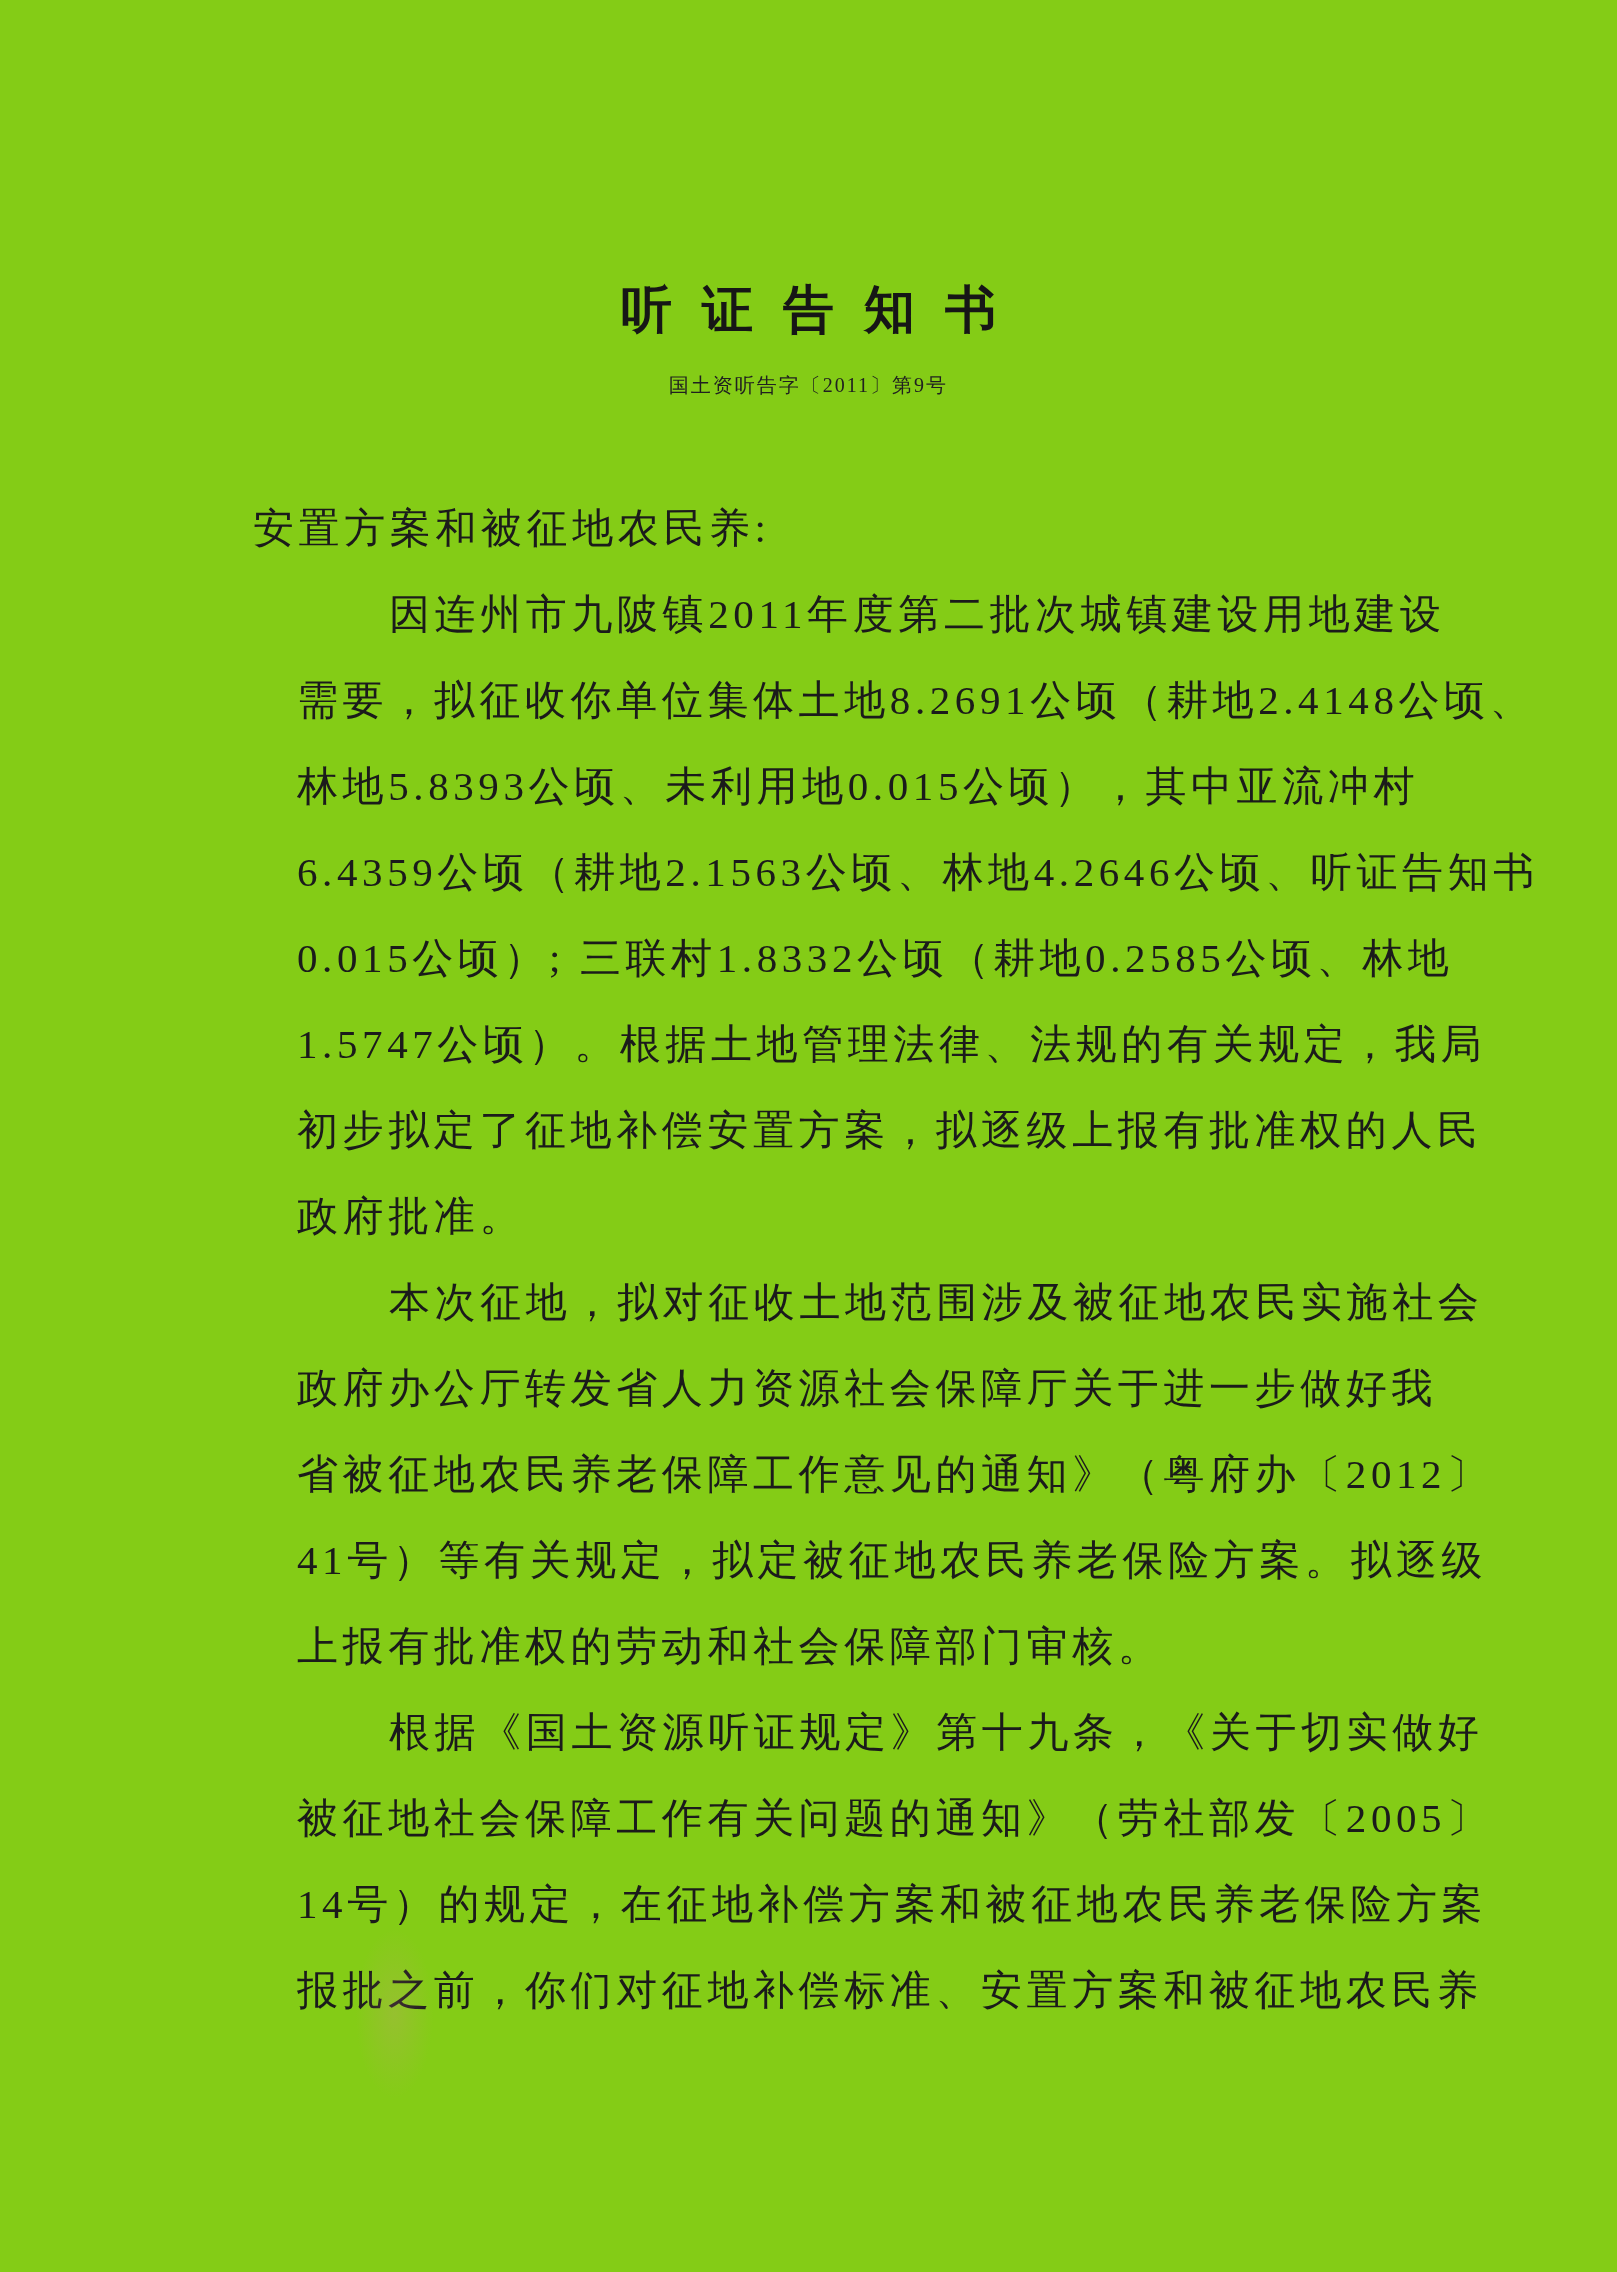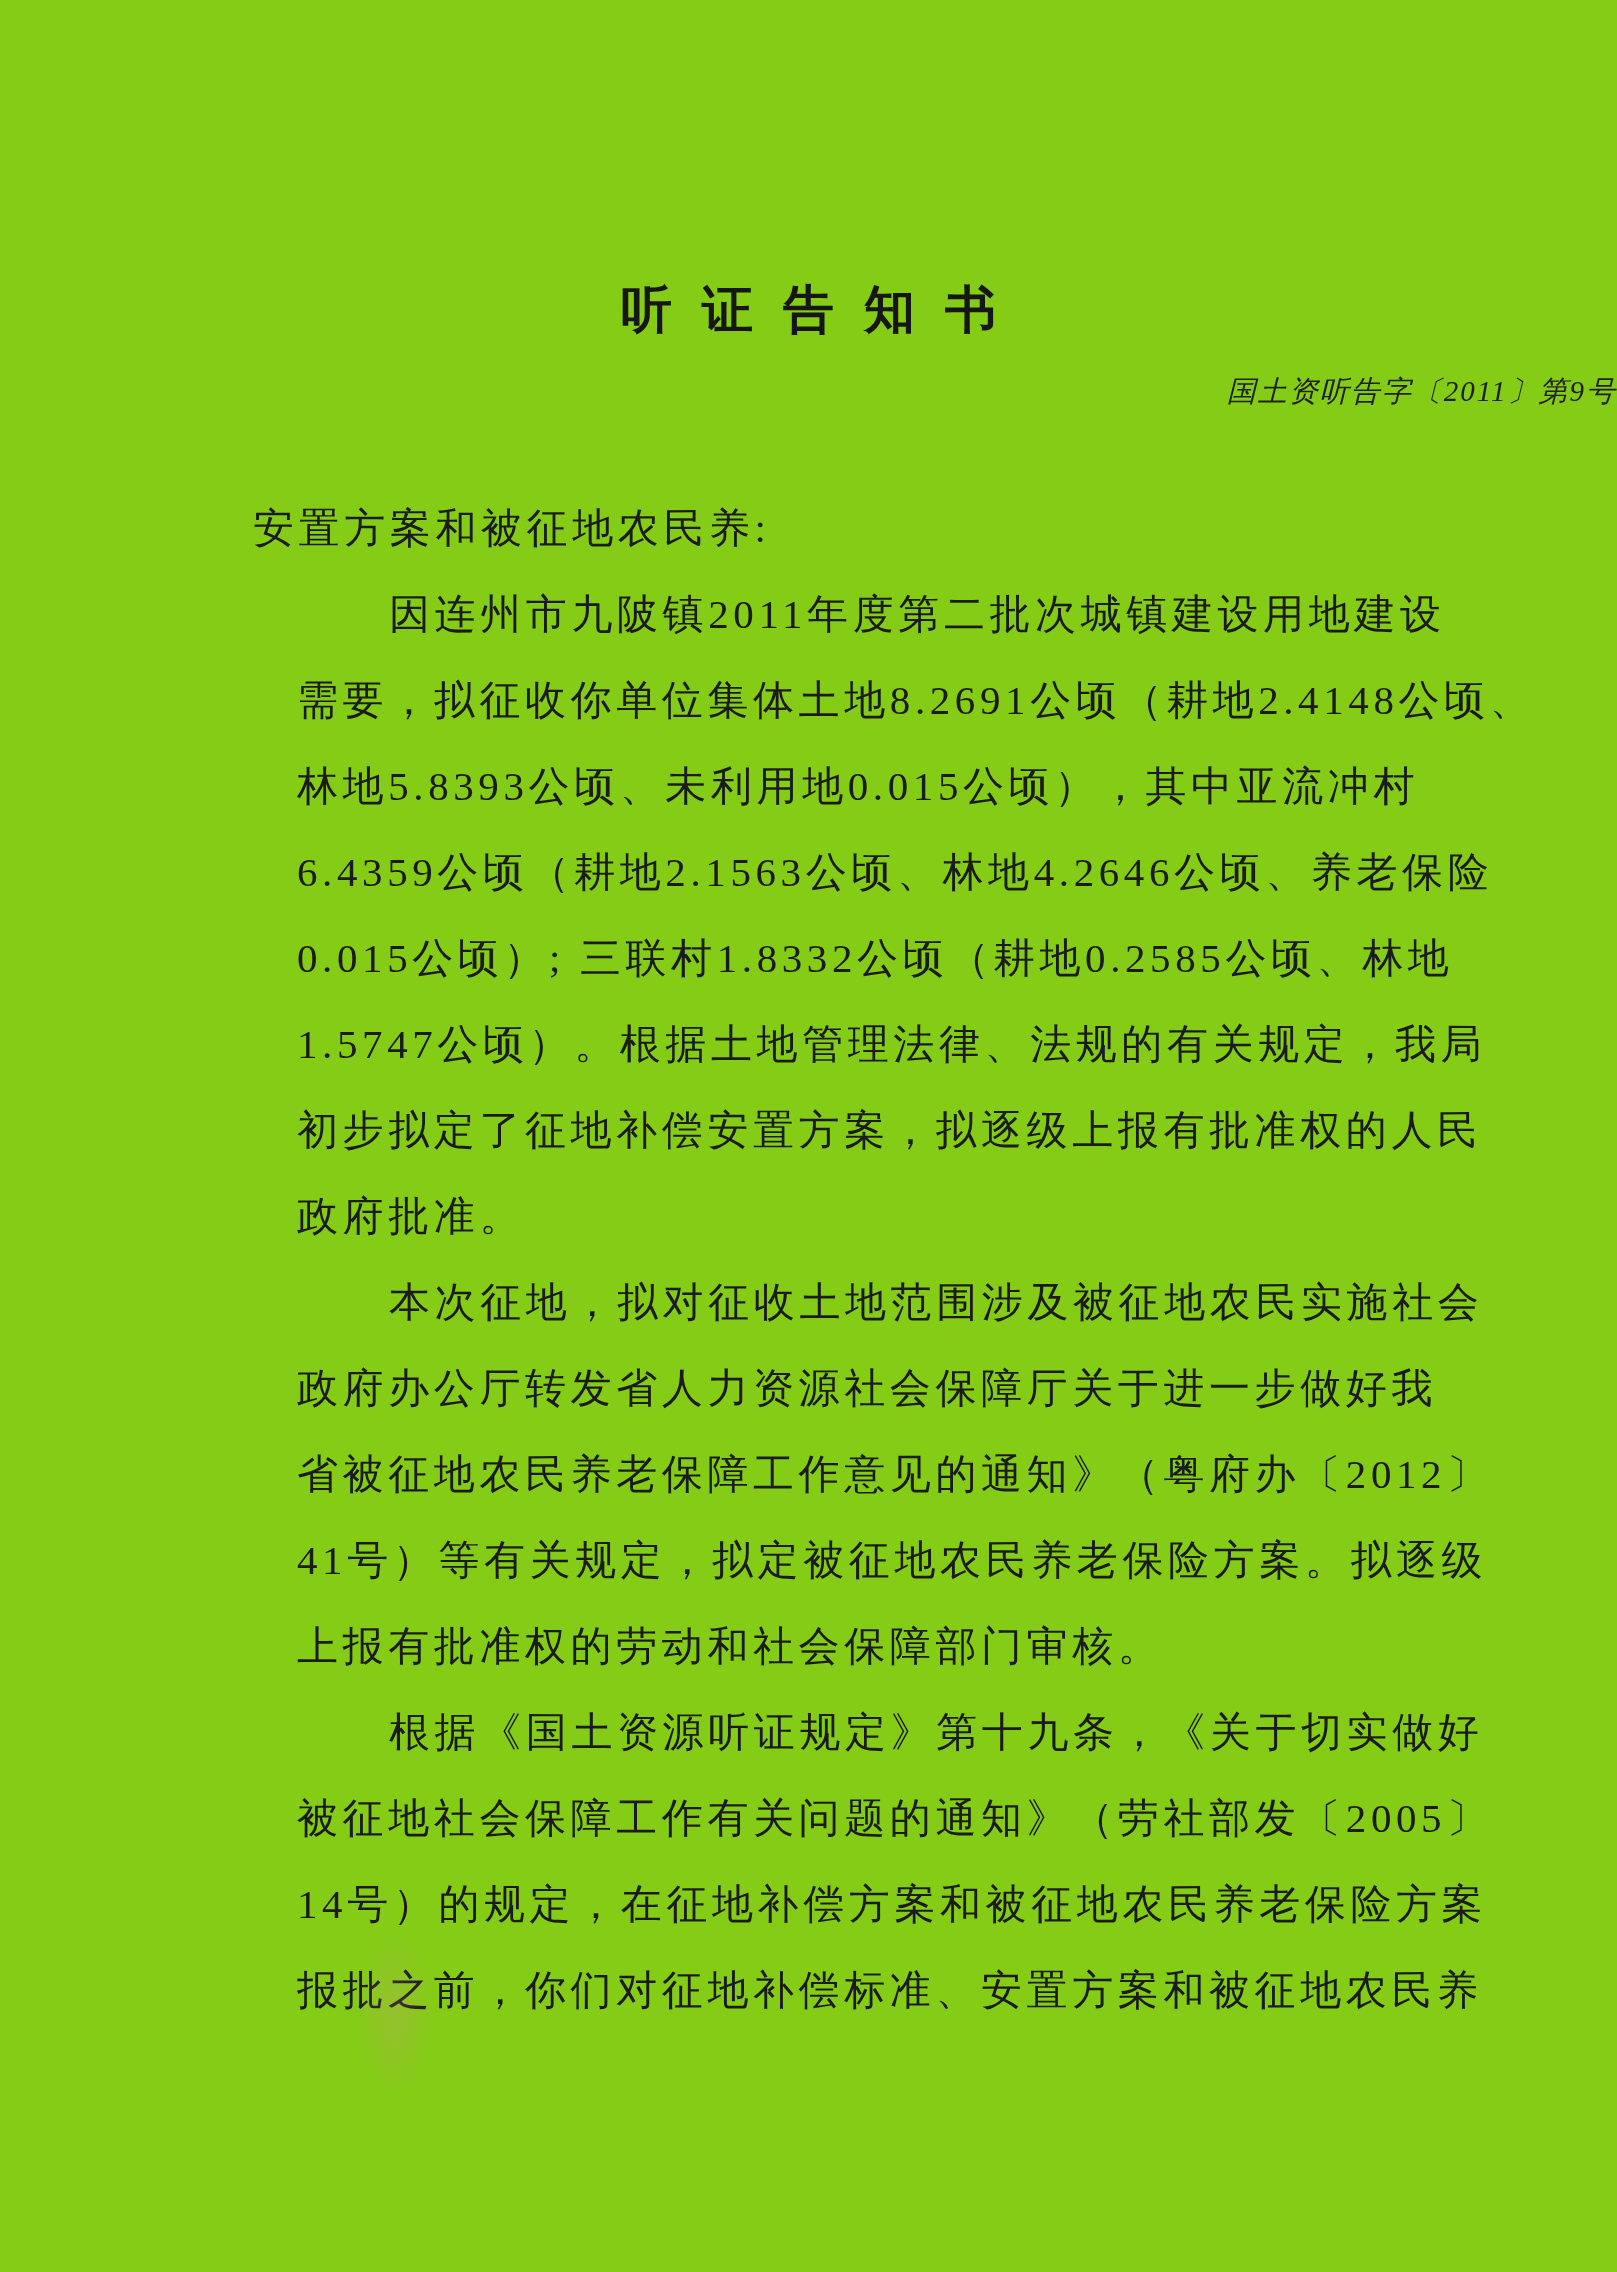--- a/index.html
+++ b/index.html
@@ -27,26 +27,25 @@
     letter-spacing: 30px;
     text-indent: 30px;
     color: #161616;
     white-space: nowrap;
   }
   .doc-number {
     position: absolute;
     top: 372px;
     left: 0;
     width: 100%;
-    text-align: right;
-    font-size: 29px;
+    text-align: center;
+    font-size: 20px;
     letter-spacing: 2px;
     color: #202020;
     white-space: nowrap;
-    font-style: italic;
   }
   .addressee {
     position: absolute;
     top: 501px;
     left: 253px;
     font-size: 41px;
     letter-spacing: 4.6px;
     color: #1b1b1b;
     white-space: nowrap;
   }
@@ -86,21 +85,21 @@
   <div class="doc-title">听证告知书</div>
 
   <div class="doc-number">国土资听告字〔2011〕第9号</div>
 
   <div class="addressee">安置方案和被征地农民养:</div>
 
   <div class="body-block" id="body-lines">
       <div class="line indent">因连州市九陂镇2011年度第二批次城镇建设用地建设</div>
       <div class="line">需要，拟征收你单位集体土地8.2691公顷（耕地2.4148公顷、</div>
       <div class="line">林地5.8393公顷、未利用地0.015公顷），其中亚流冲村</div>
-      <div class="line">6.4359公顷（耕地2.1563公顷、林地4.2646公顷、养老保险</div>
+      <div class="line">6.4359公顷（耕地2.1563公顷、林地4.2646公顷、听证告知书</div>
       <div class="line">0.015公顷）; 三联村1.8332公顷（耕地0.2585公顷、林地</div>
       <div class="line">1.5747公顷）。根据土地管理法律、法规的有关规定，我局</div>
       <div class="line">初步拟定了征地补偿安置方案，拟逐级上报有批准权的人民</div>
       <div class="line">政府批准。</div>
       <div class="line indent">本次征地，拟对征收土地范围涉及被征地农民实施社会</div>
       <div class="line">政府办公厅转发省人力资源社会保障厅关于进一步做好我</div>
       <div class="line">省被征地农民养老保障工作意见的通知》（粤府办〔2012〕</div>
       <div class="line">41号）等有关规定，拟定被征地农民养老保险方案。拟逐级</div>
       <div class="line">上报有批准权的劳动和社会保障部门审核。</div>
       <div class="line indent">根据《国土资源听证规定》第十九条，《关于切实做好</div>

